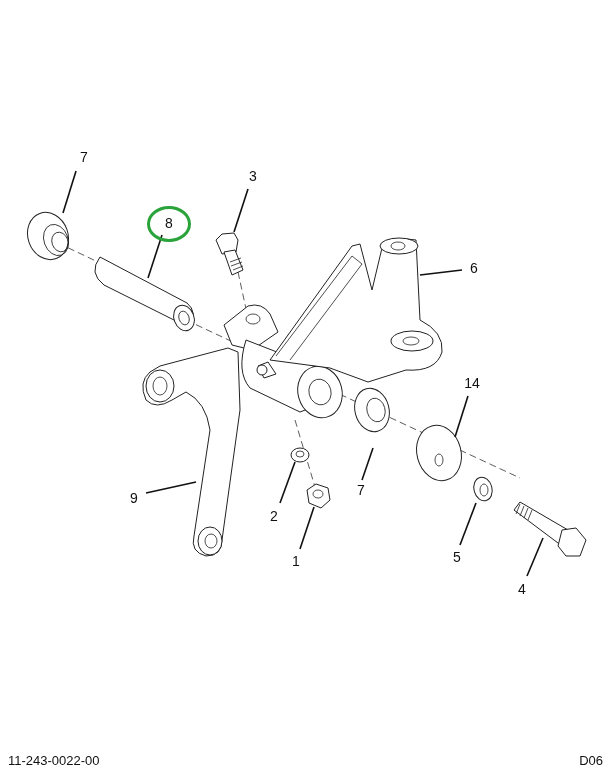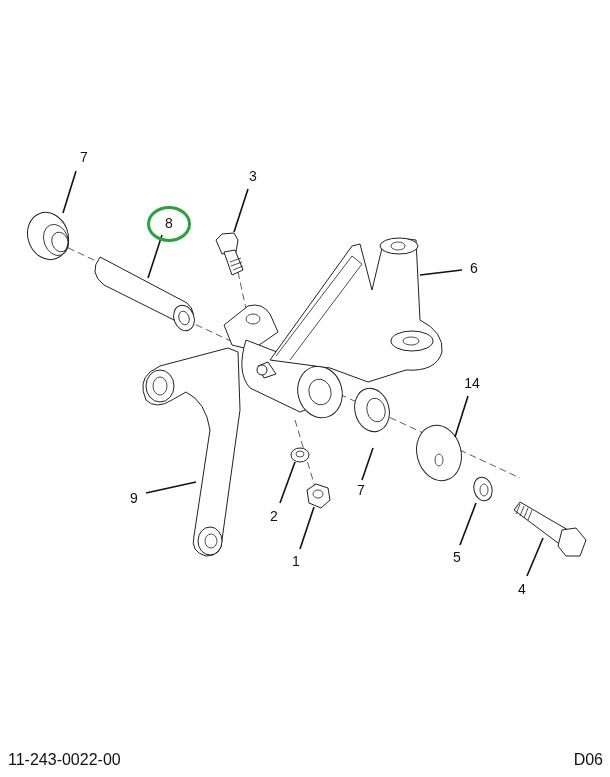--- a/index.html
+++ b/index.html
@@ -7,21 +7,21 @@
            font-family: "Liberation Sans", sans-serif; }
     #diagram { position: absolute; left: 0; top: 0; width: 610px; height: 777px; }
     .part { fill: #ffffff; stroke: #222; stroke-width: 1; }
     .thin { fill: none; stroke: #222; stroke-width: 0.8; }
     .leader { stroke: #111; stroke-width: 1.6; fill: none; }
     .axis { stroke: #333; stroke-width: 0.8; stroke-dasharray: 7 4; fill: none; }
     .callout { position: absolute; font-size: 14px; color: #111; line-height: 1;
                transform: translate(-50%, -50%); white-space: nowrap; }
     .highlight { position: absolute; border: 3px solid #2aa43a; border-radius: 50%;
                  box-sizing: border-box; }
-    .footer { position: absolute; top: 760px; font-size: 16px; color: #111;
+    .footer { position: absolute; top: 760px; font-size: 13px; color: #111;
               transform: translateY(-50%); }
     #footer-left { left: 8px; }
     #footer-right { right: 7px; margin-left: 28px; }
   </style>
 </head>
 <body>
 
 <svg id="diagram" viewBox="0 0 610 777" xmlns="http://www.w3.org/2000/svg">
 
   <g>

